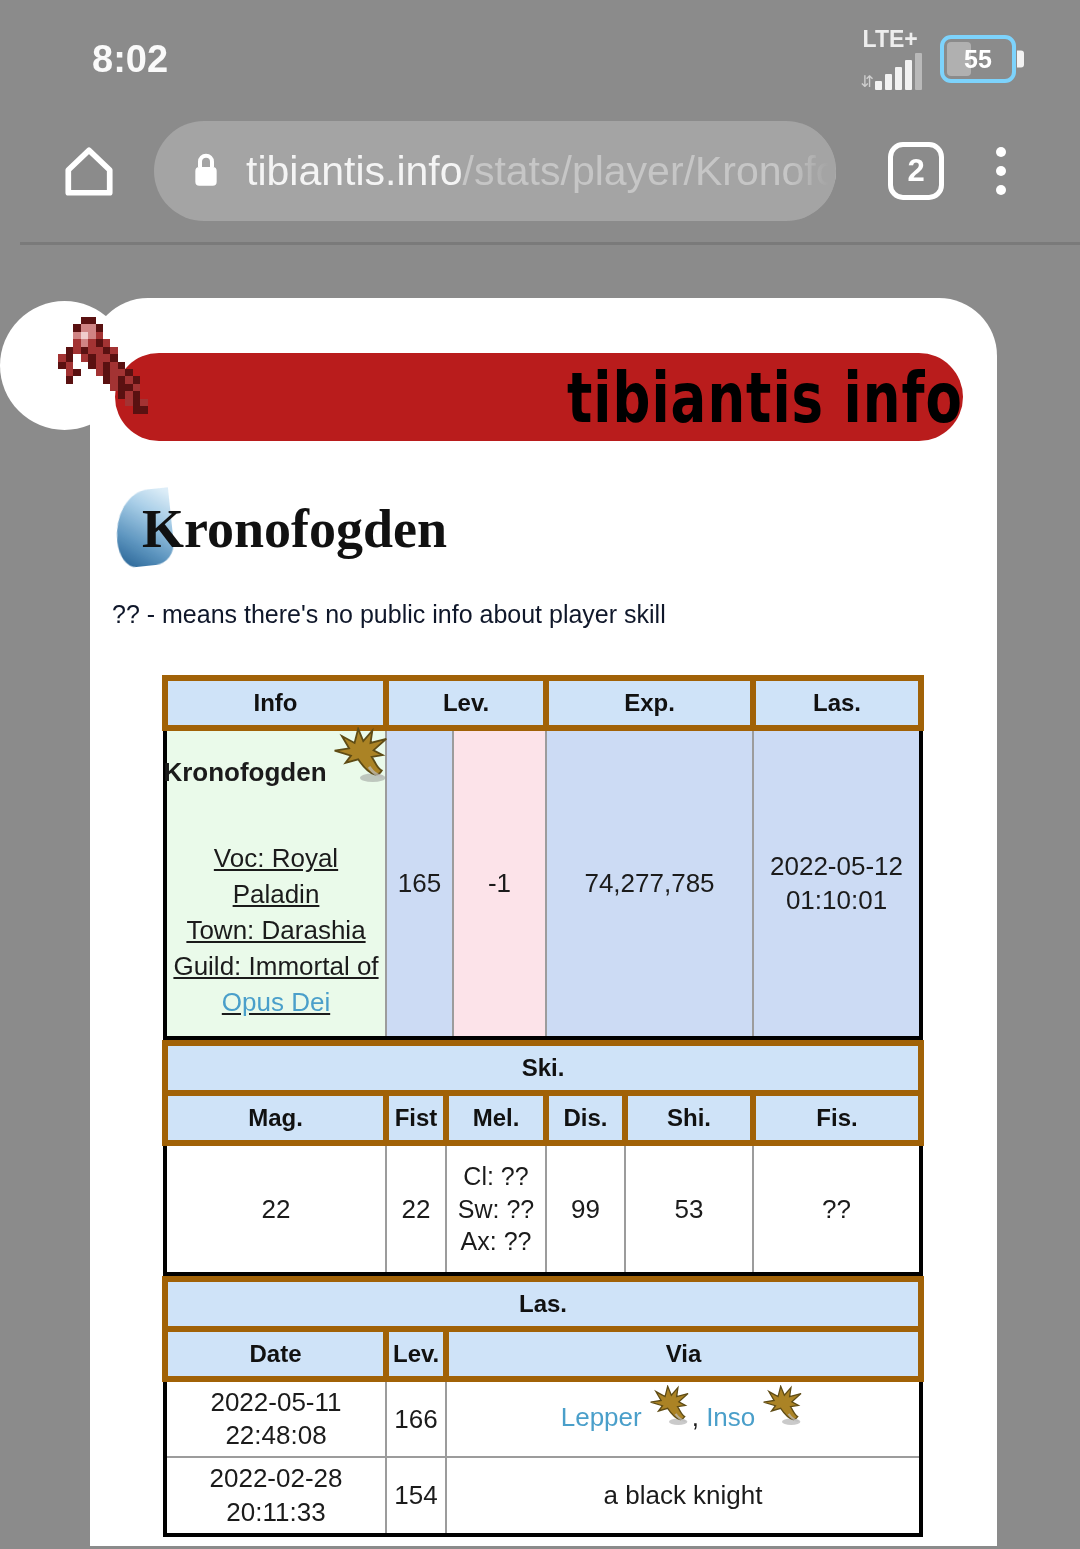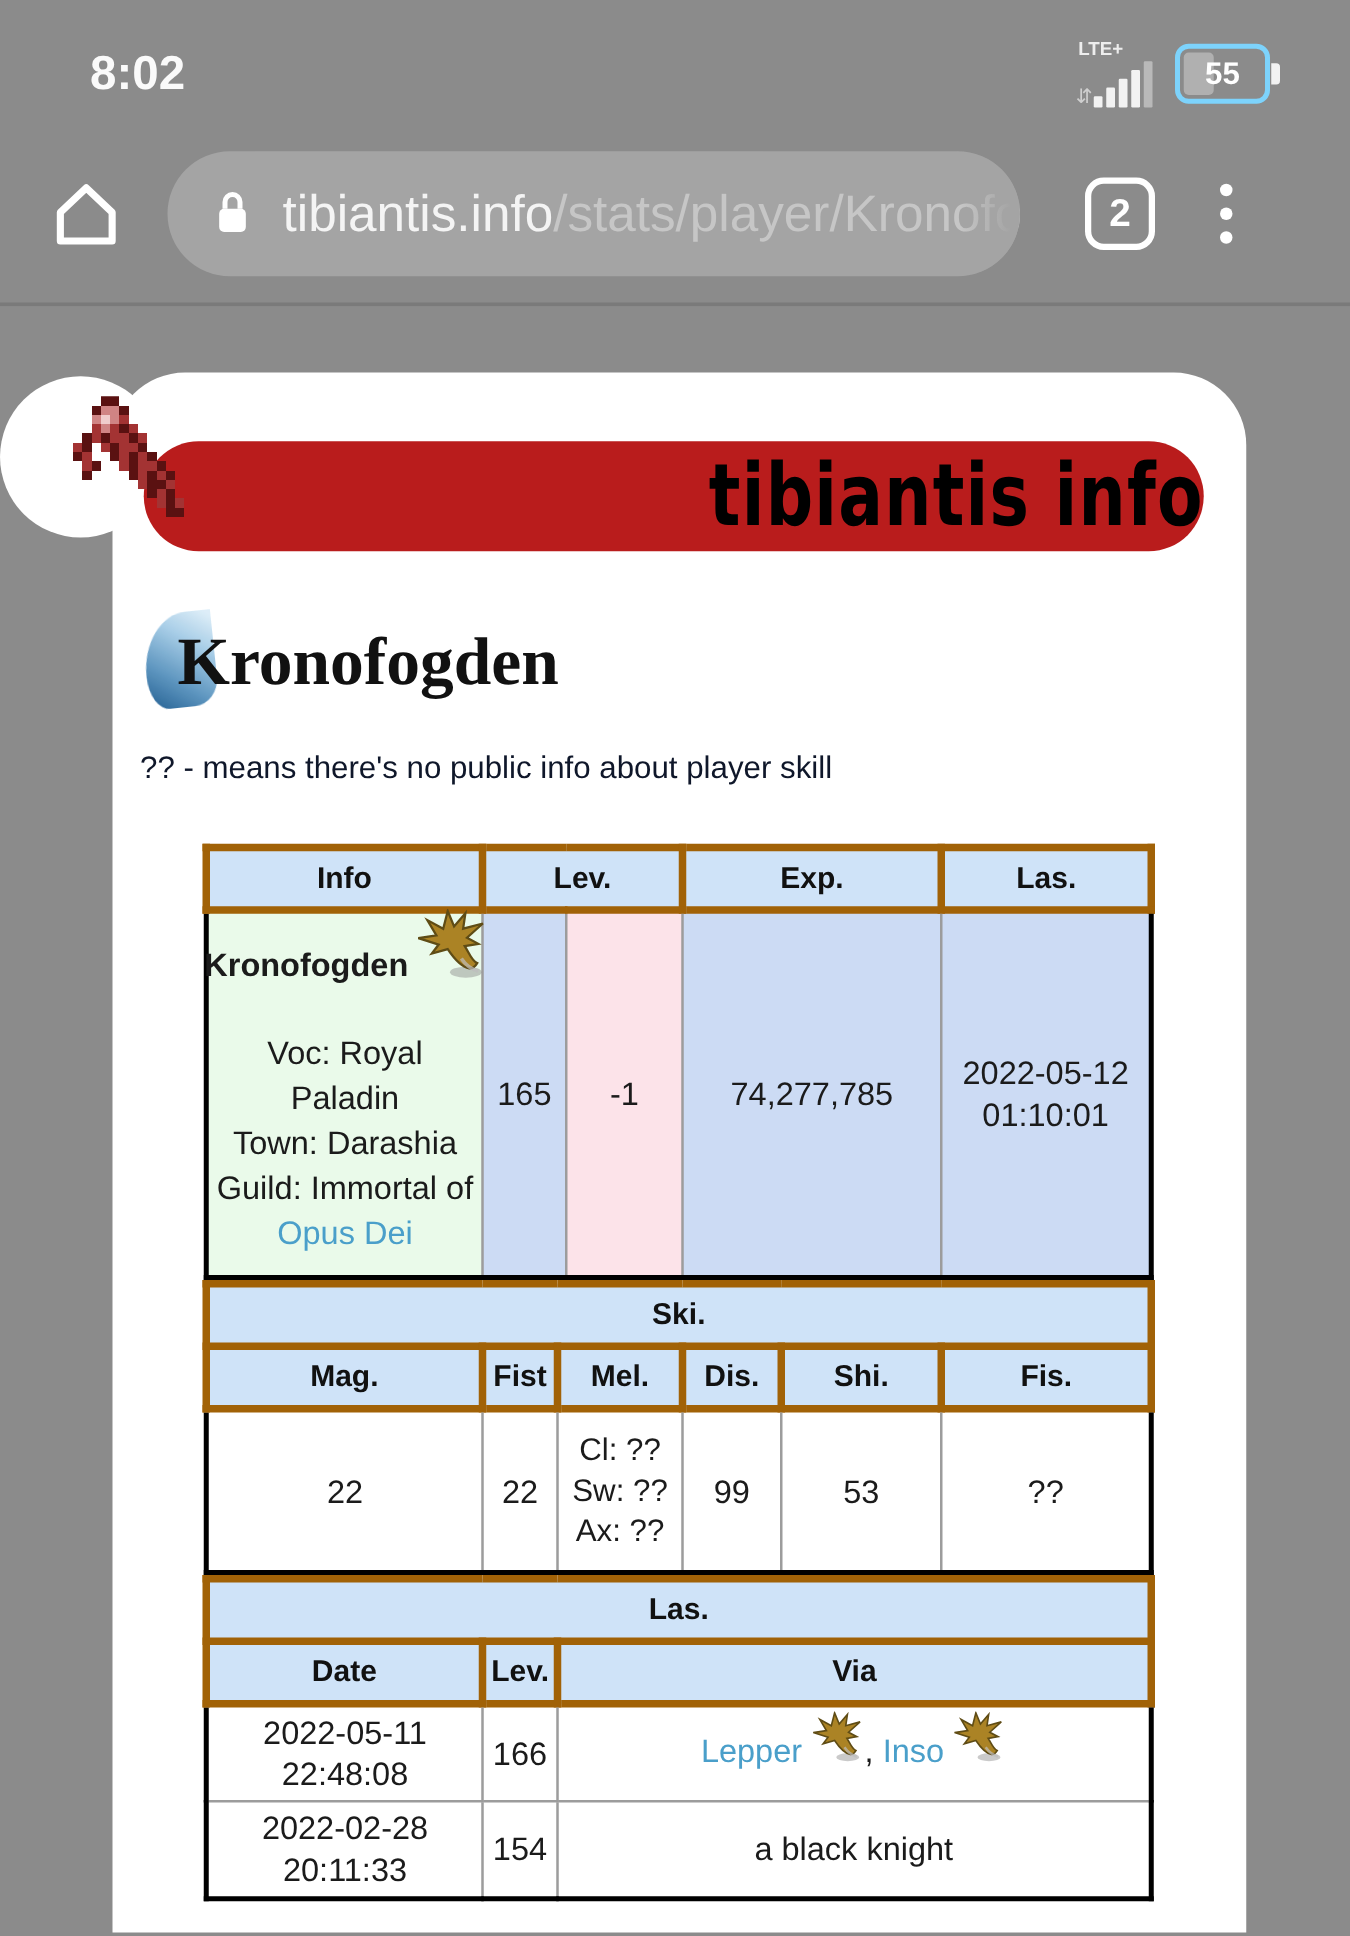--- a/index.html
+++ b/index.html
@@ -1,25 +1,25 @@
 <!DOCTYPE html>
 <html><head>
 <meta charset="utf-8">
 <style>
   * { margin:0; padding:0; box-sizing:border-box; }
   html,body { width:1080px; height:1549px; overflow:hidden; }
   body { background:#8b8b8b; font-family:"Liberation Sans", sans-serif; }
 
   
-  .chrome { height:245px; background:#8b8b8b; border-bottom:3px solid #7a7a7a; }
+  .chrome { height:245px; background:#8b8b8b; border-bottom:3px solid #7a7a7a;margin-left:20px; }
   .status-bar { height:104px; display:flex; justify-content:space-between; align-items:center; padding:14px 64px 0 72px; }
   .time { font-size:38px; font-weight:bold; color:#fafafa; }
   .status-right { display:flex; align-items:center; gap:18px; }
   .signal { display:flex; flex-direction:column; align-items:flex-start; }
-  .lte { font-size:15px; font-weight:bold; color:#ededed; line-height:1; margin-left:2px; }
+  .lte { font-size:23px; font-weight:bold; color:#ededed; line-height:1; margin-left:2px; }
   .sig-row { display:flex; align-items:flex-end; gap:3px; margin-top:2px; }
   .arr { font-size:16px; color:#cfcfcf; line-height:1; margin-right:1px; letter-spacing:-3px; }
   .bar { width:7px; background:#f2f2f2; border-radius:1px; display:inline-block; }
   .b1{height:9px}.b2{height:16px}.b3{height:23px}.b4{height:30px}.b5{height:37px;opacity:.45}
   .battery { position:relative; width:76px; height:48px; border:4px solid #7dd3fc; border-radius:11px; display:flex; align-items:center; justify-content:center; }
   .battery .fill { position:absolute; left:3px; top:3px; bottom:3px; width:36%; background:rgba(255,255,255,.32); border-radius:4px; }
   .battery .pct { position:relative; font-size:25px; font-weight:bold; color:#fff; }
   .battery .nub { position:absolute; right:-12px; top:50%; transform:translateY(-50%); width:7px; height:17px; background:#f2f2f2; border-radius:0 3px 3px 0; }
 
   .toolbar { display:flex; align-items:center; padding:0 36px 0 40px; height:134px; }
@@ -59,21 +59,21 @@
   table.stats td { border:2px solid #9c9c9c; font-size:26px; color:#1b1b1b; text-align:center; vertical-align:middle; padding:4px 6px; }
   .cell-blue { background:#ccdbf4; }
   .cell-pink { background:#fce3e9; }
   .cell-green { background:#eafaea; }
   .two-line span { display:block; line-height:1.3; }
 
   .info-cell { padding:12px 6px 16px !important; }
   .name-line { display:flex; align-items:center; justify-content:center; gap:4px; }
   .name-line .nm { font-weight:bold; font-size:26px; }
   .dragon-lg { width:58px; height:58px; position:relative; top:-16px; flex:none; }
-  .info-lines { margin-top:24px; line-height:1.38; font-size:26px; }
+  .info-lines { margin-top:40px; line-height:1.38; font-size:26px;text-decoration:underline; }
   a.sitelink { color:#4a9fca; text-decoration:none; cursor:pointer; }
 
   .mel-cell { line-height:1.3; font-size:25px !important; }
   .skill-val { padding:14px 4px !important; }
 
   .date-cell span { display:block; line-height:1.28; }
   .las-row td { padding:6px 6px; }
   .dragon-sm { width:42px; height:42px; vertical-align:middle; position:relative; top:-13px; margin:0 2px 0 6px; }
   .via-cell { font-size:26px; }
 </style>

